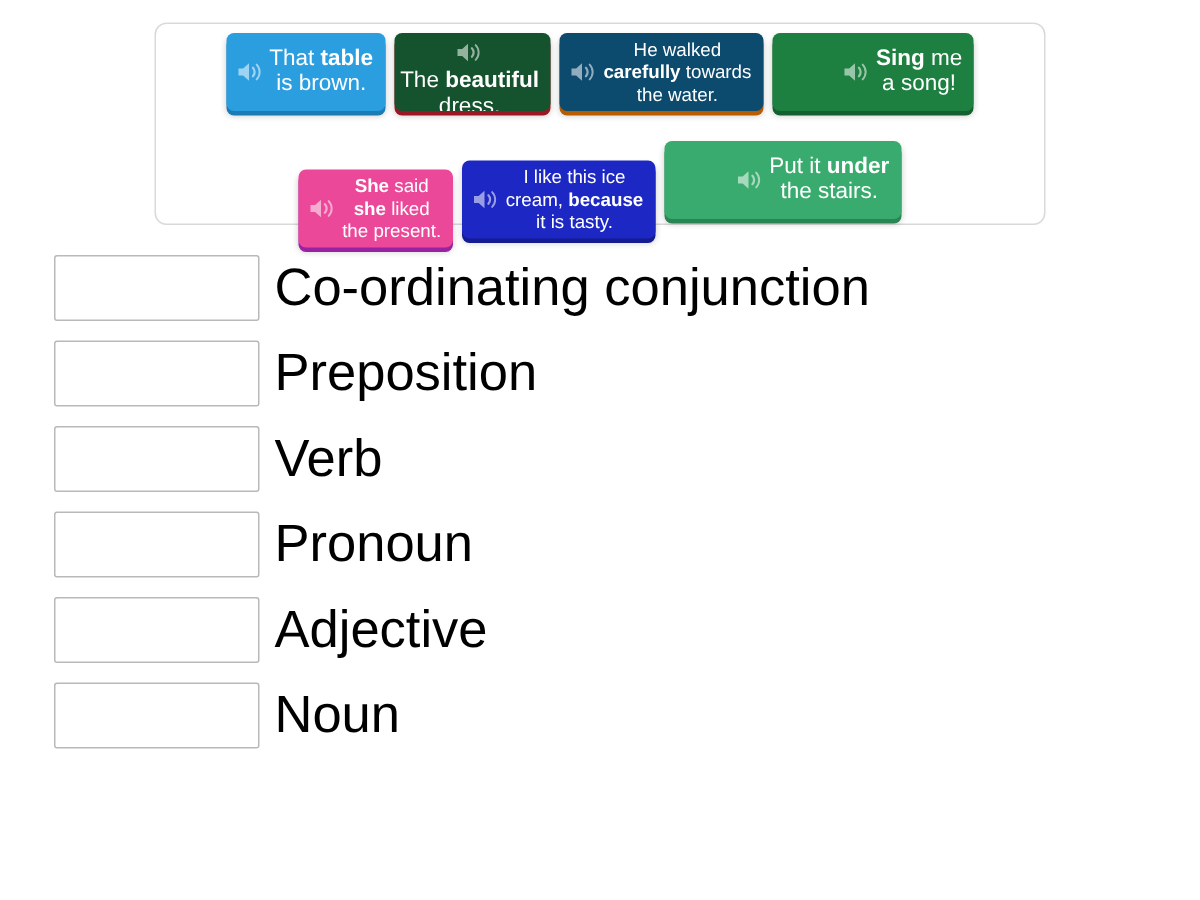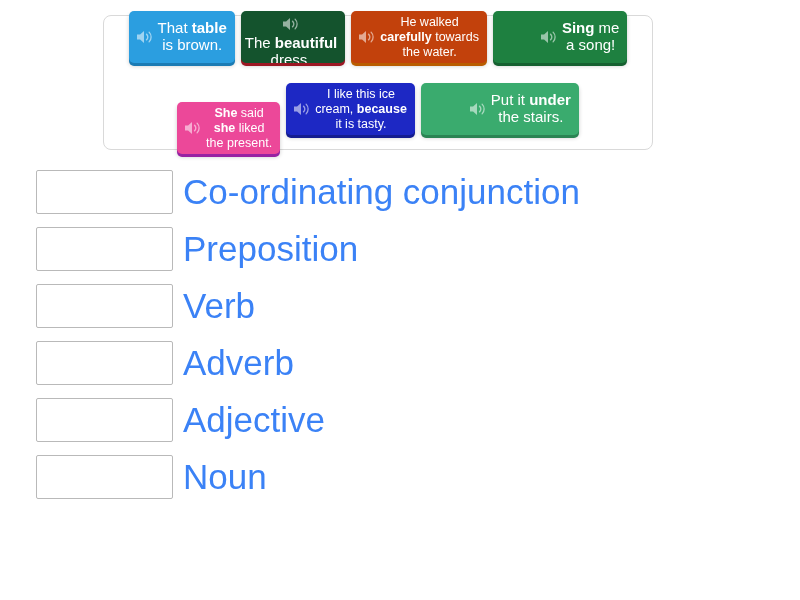--- a/index.html
+++ b/index.html
@@ -18,29 +18,28 @@
     width: 800px;
     height: 600px;
     background: #ffffff;
   }
 
   
   .tile-tray {
     position: absolute;
     left: 103px;
     top: 15px;
-    width: 550px;
+    width: 594px;
     height: 135px;
     background: #ffffff;
     border: 1px solid #d9d9d9;
     border-radius: 8px;
     padding: 6px 8px;
     display: flex;
     flex-direction: column;
-    justify-content: center;
     gap: 20px;
   }
 
   .tile-row {
     display: flex;
     justify-content: center;
     align-items: flex-start;
     gap: 6px;
   }
 
@@ -102,21 +101,21 @@
     background: #ffffff;
     border: 1px solid #b9b9b9;
     border-radius: 2px;
     flex: 0 0 auto;
   }
 
   .answer-label {
     margin-left: 10px;
     font-size: 35px;
     line-height: 1;
-    color: #3b82f6;
+    color: #000000;
     font-weight: 400;
     white-space: nowrap;
   }
 </style>
 </head>
 <body>
 
 <div id="app">
 
   <div class="tile-tray">
@@ -134,21 +133,21 @@
         <div class="tile" title="The beautiful dress." style="background: #14532d; box-shadow: rgb(156, 23, 35) 0px 3px 0px, rgba(0, 0, 0, 0.2) 0px 3px 4px; flex-direction: column;">
           <span class="speaker">
             <svg width="20" height="18" viewBox="0 0 20 18" aria-hidden="true">
               <path fill="#ffffff" d="M3 6.6h3.1L10 3.1v11.8L6.1 11.4H3z"></path>
               <path fill="none" stroke="#ffffff" stroke-width="1.5" stroke-linecap="round" d="M12.6 6.2a4 4 0 0 1 0 5.6"></path>
               <path fill="none" stroke="#ffffff" stroke-width="1.3" stroke-linecap="round" d="M15.1 4.1a7 7 0 0 1 0 9.8"></path>
             </svg>
           </span>
           <span class="tile-text">The&nbsp;<b>beautiful</b><br>dress.</span>
         </div>
-        <div class="tile size-sm" title="He walked carefully towards the water." style="background: #c2410c; box-shadow: rgb(185, 92, 0) 0px 3px 0px, rgba(0, 0, 0, 0.2) 0px 3px 4px;">
+        <div class="tile size-sm" title="He walked carefully towards the water." style="background: #0c4a6e; box-shadow: rgb(185, 92, 0) 0px 3px 0px, rgba(0, 0, 0, 0.2) 0px 3px 4px;">
           <span class="speaker">
             <svg width="20" height="18" viewBox="0 0 20 18" aria-hidden="true">
               <path fill="#ffffff" d="M3 6.6h3.1L10 3.1v11.8L6.1 11.4H3z"></path>
               <path fill="none" stroke="#ffffff" stroke-width="1.5" stroke-linecap="round" d="M12.6 6.2a4 4 0 0 1 0 5.6"></path>
               <path fill="none" stroke="#ffffff" stroke-width="1.3" stroke-linecap="round" d="M15.1 4.1a7 7 0 0 1 0 9.8"></path>
             </svg>
           </span>
           <span class="tile-text">He&nbsp;walked<br><b>carefully</b>&nbsp;towards<br>the&nbsp;water.</span>
         </div>
         <div class="tile" title="Sing me a song!" style="background: rgb(30, 128, 64); box-shadow: rgb(21, 96, 48) 0px 3px 0px, rgba(0, 0, 0, 0.2) 0px 3px 4px; padding-left: 44px;">
@@ -166,21 +165,21 @@
         <div class="tile size-sm" title="She said she liked the present." style="background: #ec4899; box-shadow: rgb(151, 34, 162) 0px 3px 0px, rgba(0, 0, 0, 0.2) 0px 3px 4px; margin-top: 19px;">
           <span class="speaker">
             <svg width="20" height="18" viewBox="0 0 20 18" aria-hidden="true">
               <path fill="#ffffff" d="M3 6.6h3.1L10 3.1v11.8L6.1 11.4H3z"></path>
               <path fill="none" stroke="#ffffff" stroke-width="1.5" stroke-linecap="round" d="M12.6 6.2a4 4 0 0 1 0 5.6"></path>
               <path fill="none" stroke="#ffffff" stroke-width="1.3" stroke-linecap="round" d="M15.1 4.1a7 7 0 0 1 0 9.8"></path>
             </svg>
           </span>
           <span class="tile-text"><b>She</b>&nbsp;said<br><b>she</b>&nbsp;liked<br>the&nbsp;present.</span>
         </div>
-        <div class="tile size-sm" title="I like this ice cream, because it is tasty." style="background: rgb(29, 40, 196); box-shadow: rgb(20, 28, 144) 0px 3px 0px, rgba(0, 0, 0, 0.2) 0px 3px 4px;">
+        <div class="tile size-sm" title="I like this ice cream, because it is tasty." style="background: rgb(29, 40, 196); box-shadow: rgb(20, 28, 144) 0px 3px 0px, rgba(0, 0, 0, 0.2) 0px 3px 4px; margin-top: 13px;">
           <span class="speaker">
             <svg width="20" height="18" viewBox="0 0 20 18" aria-hidden="true">
               <path fill="#ffffff" d="M3 6.6h3.1L10 3.1v11.8L6.1 11.4H3z"></path>
               <path fill="none" stroke="#ffffff" stroke-width="1.5" stroke-linecap="round" d="M12.6 6.2a4 4 0 0 1 0 5.6"></path>
               <path fill="none" stroke="#ffffff" stroke-width="1.3" stroke-linecap="round" d="M15.1 4.1a7 7 0 0 1 0 9.8"></path>
             </svg>
           </span>
           <span class="tile-text">I&nbsp;like&nbsp;this&nbsp;ice<br>cream,&nbsp;<b>because</b><br>it&nbsp;is&nbsp;tasty.</span>
         </div>
         <div class="tile" title="Put it under the stairs." style="background: rgb(58, 171, 110); box-shadow: rgb(42, 132, 83) 0px 3px 0px, rgba(0, 0, 0, 0.2) 0px 3px 4px; padding-left: 45px;">
@@ -204,21 +203,21 @@
       <div class="answer-row">
         <div class="drop-box"></div>
         <div class="answer-label">Preposition</div>
       </div>
       <div class="answer-row">
         <div class="drop-box"></div>
         <div class="answer-label">Verb</div>
       </div>
       <div class="answer-row">
         <div class="drop-box"></div>
-        <div class="answer-label">Adverb</div>
+        <div class="answer-label">Pronoun</div>
       </div>
       <div class="answer-row">
         <div class="drop-box"></div>
         <div class="answer-label">Adjective</div>
       </div>
       <div class="answer-row">
         <div class="drop-box"></div>
         <div class="answer-label">Noun</div>
       </div>
     </div>

